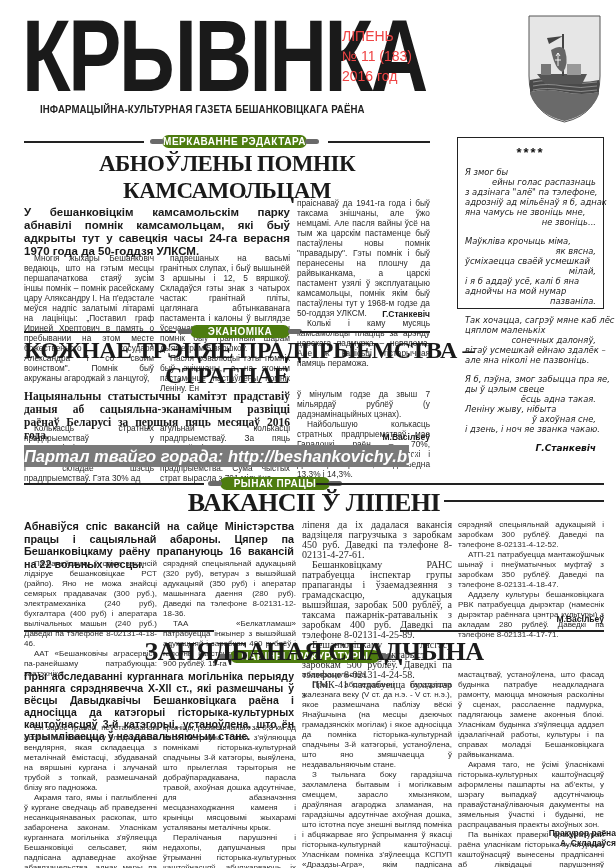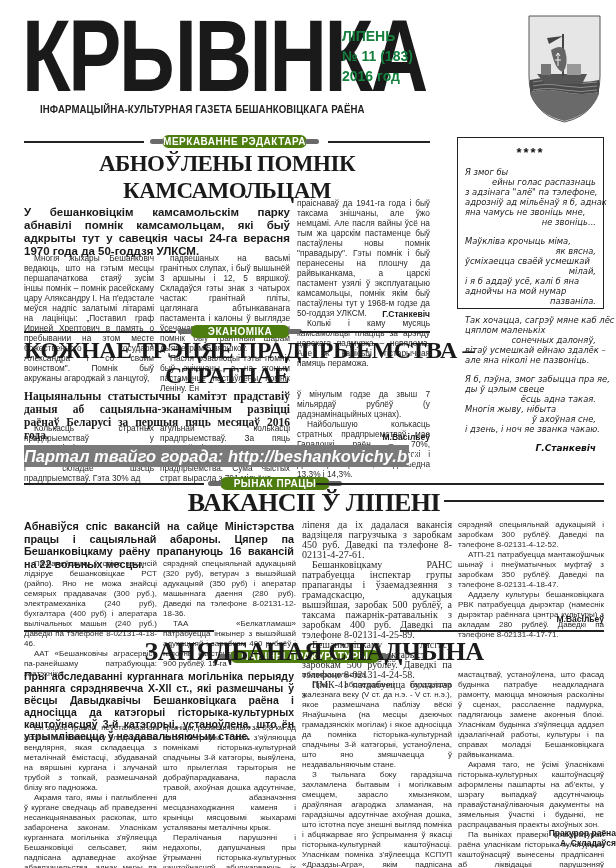--- a/index.html
+++ b/index.html
@@ -1,20 +1,20 @@
 <!DOCTYPE html>
 <html><head>
 <meta charset="utf-8">
 <style>
   * { box-sizing: border-box; margin: 0; padding: 0; }
   body { width: 616px; height: 868px; background: #fff; color: #111; font-family: "Liberation Sans", sans-serif; overflow: hidden; position: relative; }
   .abs { position: absolute; }
   .masthead-title { left: 22px; top: 10px; width: 318px; height: 92px; font-family: "Liberation Sans", sans-serif; font-weight: bold; font-size: 102px; line-height: 92px; letter-spacing: -3px; transform: scaleX(0.78); transform-origin: left top; white-space: nowrap; color: #1a1a1a; }
   .masthead-sub { left: 40px; top: 103px; font-size: 10.5px; font-weight: bold; letter-spacing: 0.1px; color: #222; white-space: nowrap; transform: scaleX(0.92); transform-origin: left top; }
-  .issue { left: 342px; top: 26px; font-size: 14px; font-weight: bold; line-height: 20px; color: #15803d; }
+  .issue { left: 342px; top: 26px; font-size: 14px; font-weight: normal; line-height: 20px; color: #ef4444; }
   .issue .line { display: block; }
   .crest { left: 527px; top: 14px; width: 75px; height: 110px; }
   .section-rule { height: 1.5px; background: #222; }
   .pill { background: #4d7c0f; color: #fff; font-weight: bold; font-size: 10px; text-align: center; border-radius: 8px; height: 13px; line-height: 13px; letter-spacing: 0.5px; }
   .pill:before, .pill:after { content: ""; position: absolute; top: 4px; width: 14px; height: 5px; background: #6a6a6a; border-radius: 3px; }
   .pill:before { left: -12px; } .pill:after { right: -12px; }
   .headline { font-family: "Liberation Serif", serif; font-weight: bold; color: #1a1a1a; text-align: center; letter-spacing: -0.5px; }
   .lead { font-weight: bold; font-size: 11.5px; line-height: 13px; text-align: justify; color: #1a1a1a; }
   .body { font-size: 8.3px; line-height: 10px; text-align: justify; color: #2a2a2a; }
   .body p { text-indent: 10px; }
@@ -93,21 +93,21 @@
       <div class="gap"></div>
       <div class="pl">Так хочацца, сагрэў мяне каб лёс</div>
       <div class="pl">цяплом маленькіх</div>
       <div class="pl r">сонечных далоняў,</div>
       <div class="pl">вітаў усмешкай ейнаю здалёк –</div>
       <div class="pl">але яна ніколі не пазвоніць.</div>
       <div class="gap"></div>
       <div class="pl">Я б, пэўна, змог забыцца пра яе,</div>
       <div class="pl">ды ў цэлым свеце</div>
       <div class="pl r">ёсць адна такая.</div>
-      <div class="pl">Многія жыву, нібыта</div>
+      <div class="pl">Леніну жыву, нібыта</div>
       <div class="pl r">ў ахоўная сне,</div>
       <div class="pl">і дзень, і ноч яе званка чакаю.</div>
     </div>
   <div class="psign">Г.Станкевіч</div>
 </div>
 <div class="abs section-rule" style="left:444px; top:500px; width:160px;"></div>
 
 <div class="abs section-rule" style="left:24px; top:331px; width:152px;"></div>
 <div class="abs pill" style="left:190px; top:325px; width:100px;">ЭКАНОМІКА</div>
 <div class="abs section-rule" style="left:300px; top:331px; width:130px;"></div>

